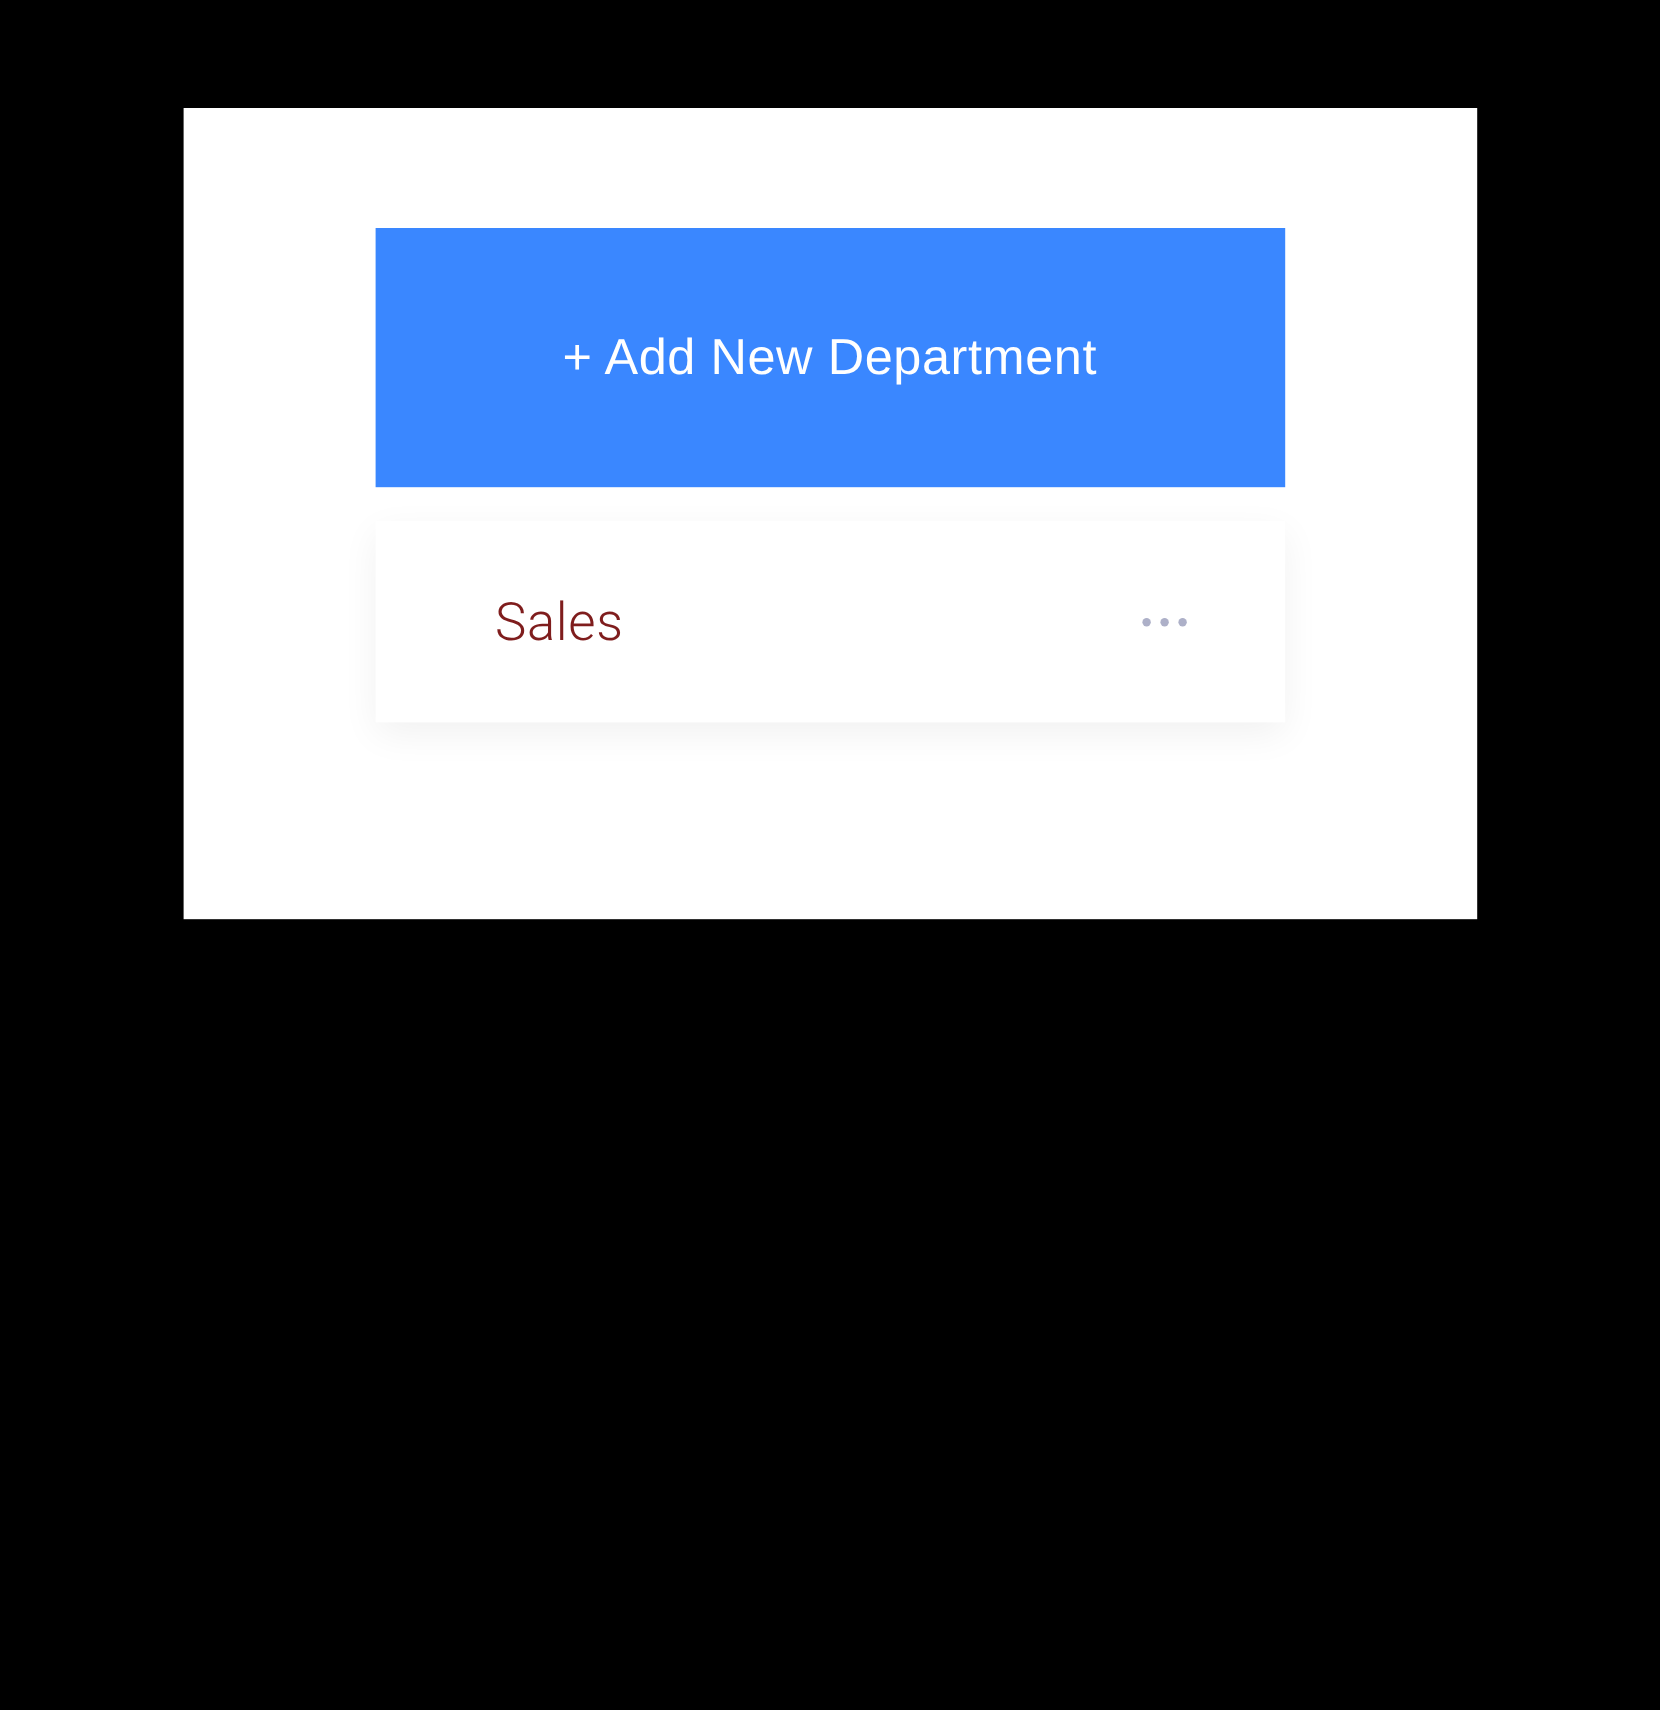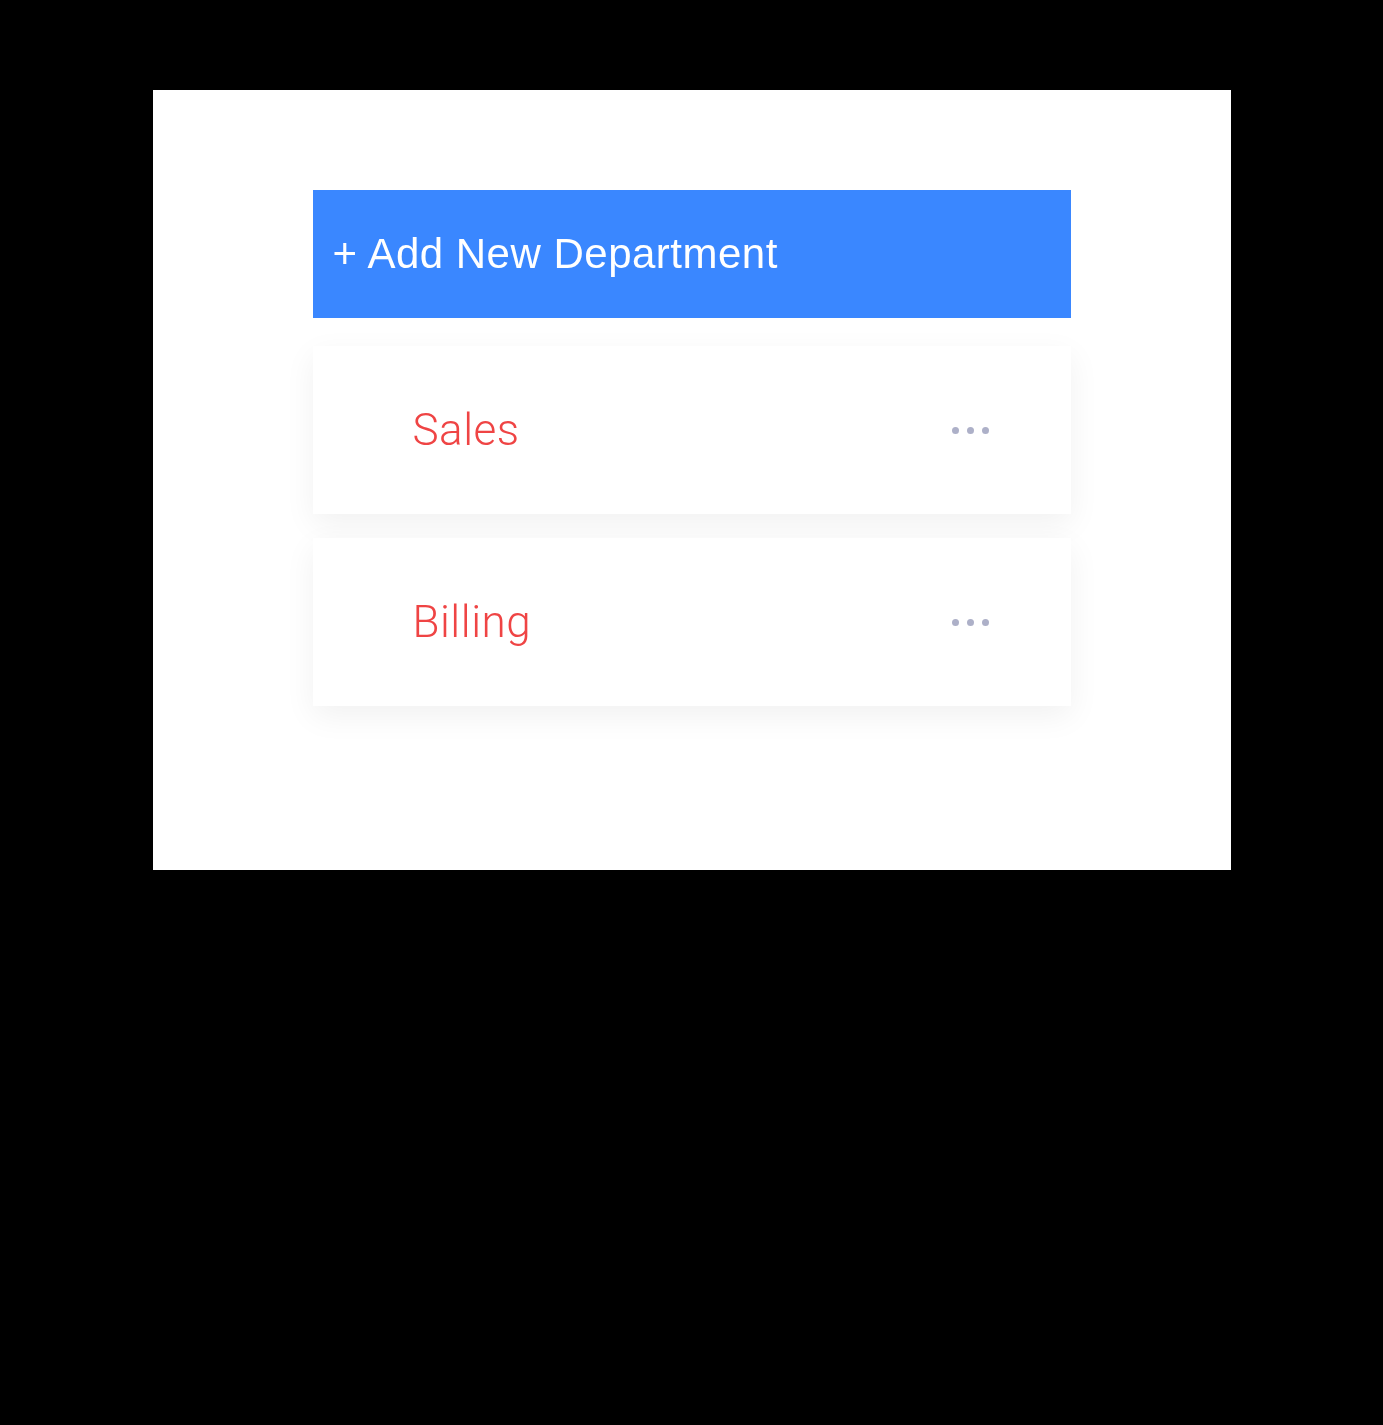--- a/index.html
+++ b/index.html
@@ -22,40 +22,40 @@
       width: 1078px;
       padding: 100px 160px 140px 160px;
     }
     .add-button {
       width: 100%;
       background: #3a87ff;
       color: #ffffff;
       border: none;
       font-size: 42px;
       font-weight: 300;
-      padding: 40px 20px;
+      padding: 84px 20px;
       cursor: pointer;
-      text-align: left;
+      text-align: center;
       margin-bottom: 28px;
       letter-spacing: 0.5px;
     }
     .department-item {
       width: 100%;
       background: #ffffff;
       display: flex;
       align-items: center;
       justify-content: space-between;
       padding: 58px 72px 58px 100px;
       margin-bottom: 24px;
       box-shadow: 0 10px 30px rgba(0, 0, 0, 0.06);
     }
     .department-label {
       font-size: 44px;
       font-weight: 300;
-      color: #ef4444;
+      color: #7f1d1d;
       letter-spacing: 0.5px;
       text-align: right;
     }
     .more-icon {
       display: flex;
       gap: 8px;
       cursor: pointer;
       padding: 10px;
     }
     .more-icon span {
@@ -74,21 +74,13 @@
   <div class="department-item">
     <span class="department-label">Sales</span>
     <div class="more-icon">
       <span></span>
         <span></span>
         <span></span>
     </div>
   </div>
 
 
-  <div class="department-item">
-    <span class="department-label">Billing</span>
-    <div class="more-icon">
-      <span></span>
-        <span></span>
-        <span></span>
-    </div>
-  </div>
 </div>
 
 </body></html>

